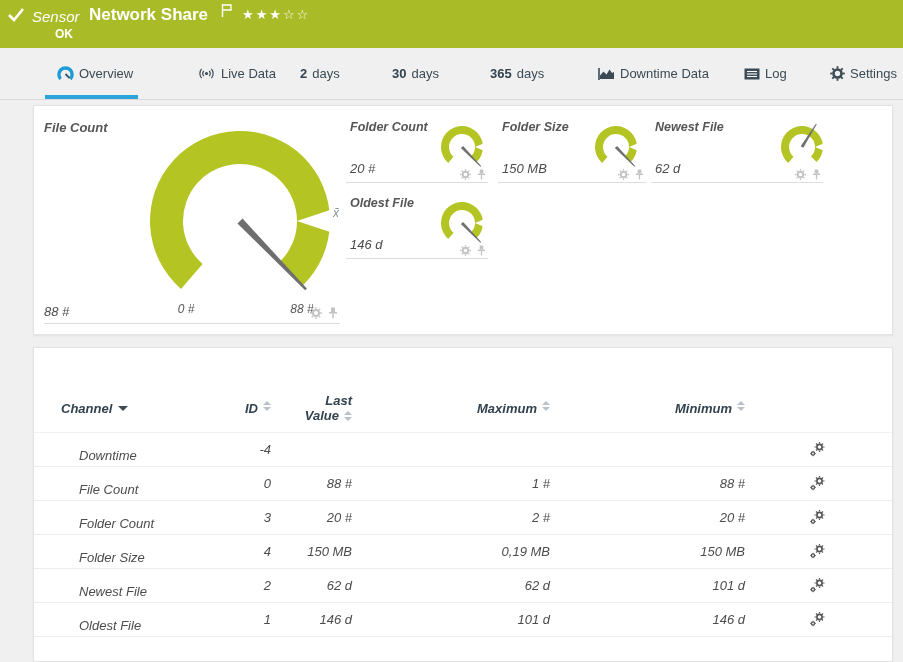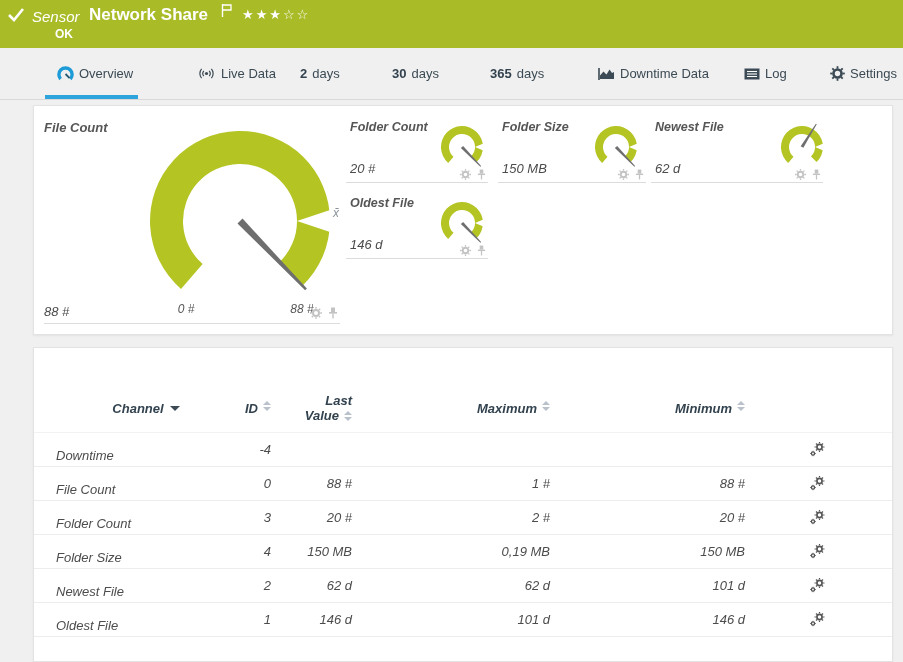--- a/index.html
+++ b/index.html
@@ -48,26 +48,26 @@
   .mini .iconpair{right:2px;bottom:2px;}
   .m1{left:312px;top:10px;width:142px;height:67px;}
   .m2{left:464px;top:10px;width:148px;height:67px;}
   .m3{left:617px;top:10px;width:172px;height:67px;}
   .m4{left:312px;top:86px;width:142px;height:67px;}
   .m1 .gsvg{left:88px;} .m2 .gsvg{left:90px;} .m3 .gsvg{left:123px;} .m4 .gsvg{left:88px;}
   
   .ctable{position:absolute;left:0;top:36px;width:858px;}
   .crow{display:grid;grid-template-columns:197px 40px 81px 198px 195px 1fr;align-items:center;
         height:33px;border-bottom:1px solid #ededed;font-size:13px;color:#4c4c4c;}
-  .crow .c-ch{padding-left:22px;margin-top:12px;}
+  .crow .c-ch{padding-left:45px;margin-top:12px;}
   .crow .num{text-align:right;}
   .crow .gearcell{display:flex;justify-content:flex-start;padding-left:64px;}
   .thead{display:grid;grid-template-columns:197px 40px 81px 198px 195px 1fr;align-items:center;
          height:48px;font-size:13px;font-weight:bold;color:#32424e;border-bottom:1px solid #f2f2f2;}
-  .thead .c-ch{padding-left:27px;display:flex;align-items:center;gap:6px;cursor:pointer;justify-content:center;}
+  .thead .c-ch{padding-left:27px;display:flex;align-items:center;gap:6px;cursor:pointer;}
   .thead .h{display:flex;justify-content:flex-end;align-items:flex-start;cursor:pointer;}
   .thead .h2{flex-direction:column;align-items:flex-end;line-height:15px;}
   .thead .h2 .l2{display:flex;align-items:center;}
   .sortarrows{display:inline-flex;flex-direction:column;gap:2px;margin-left:5px;}
   .sortarrows i{display:block;width:0;height:0;border-left:4px solid transparent;border-right:4px solid transparent;}
   .sortarrows .up{border-bottom:4px solid #b9c2ca;}
   .sortarrows .dn{border-top:4px solid #b9c2ca;}
   .caret-down{display:inline-block;width:0;height:0;border-left:5px solid transparent;
               border-right:5px solid transparent;border-top:5px solid #3b4a54;}
 </style>

